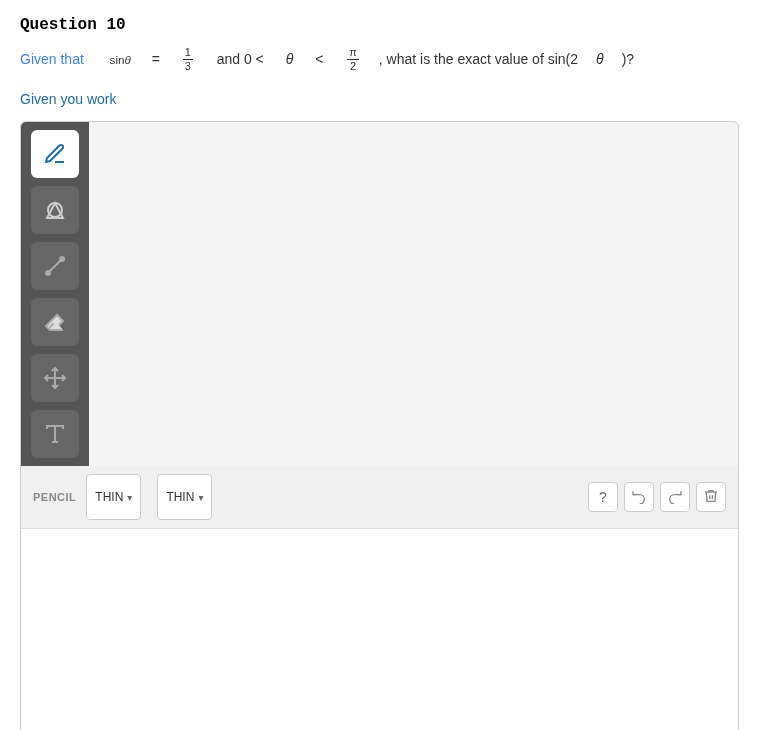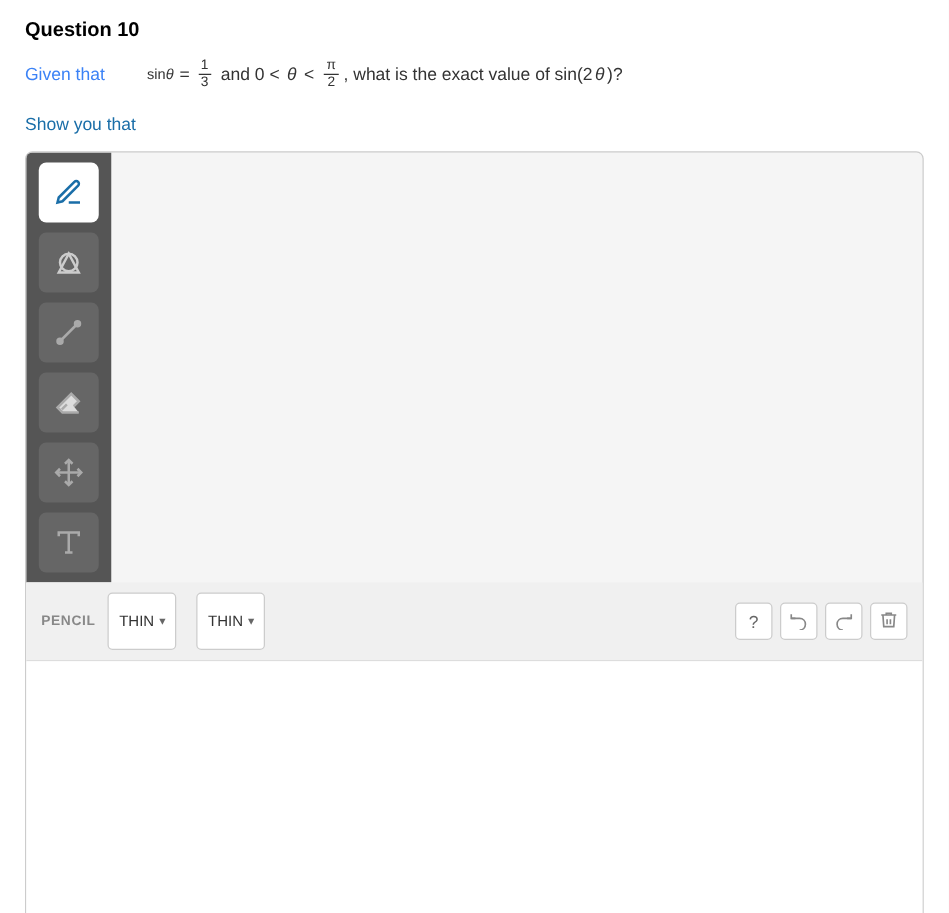--- a/index.html
+++ b/index.html
@@ -10,20 +10,21 @@
       width: 759px;
       min-height: 730px;
       padding: 16px 20px;
     }
 
     .question-title {
       font-weight: bold;
       font-size: 16px;
       margin-bottom: 12px;
       color: #000;
+      font-family: Liberation Mono, monospace;
     }
 
     .question-text {
       font-size: 14px;
       margin-bottom: 18px;
       line-height: 1.8;
     }
 
     .question-text .given-that {
       color: #3b82f6;
@@ -191,22 +192,21 @@
     }
 
     .math-frac .denominator {
       padding: 0 2px;
       font-size: 11px;
     }
 
     .math-expr {
       display: inline-flex;
       align-items: center;
-      gap: 2px;
-      margin-left: 24px;
+      gap: 18px;
     }
   </style>
 </head>
 <body>
 
 <div class="question-title">Question 10</div>
 
 <div class="question-text">
   <span class="given-that">Given that</span>
   
@@ -214,21 +214,21 @@
     &nbsp;<sup>sin<em>θ</em></sup> = <span class="math-frac">
         <span class="numerator">1</span>
         <span class="denominator">3</span>
       </span>&nbsp;and&nbsp;0&nbsp;&lt;&nbsp;<em>θ</em>&nbsp;&lt;&nbsp;<span class="math-frac">
         <span class="numerator">π</span>
         <span class="denominator">2</span>
       </span>,&nbsp;what is the exact value of sin(2<em>θ</em>)?
   </span>
 </div>
 
-<a class="show-work-link" href="#">Show you that</a>
+<a class="show-work-link" href="#">Given you work</a>
 
 <div class="drawing-container">
 
   <div class="tool-sidebar">
 
     <button class="tool-btn active" title="Pencil">
       <svg viewBox="0 0 24 24" fill="none" stroke="currentColor" stroke-width="2">
         <path d="M12 20h9M16.5 3.5a2.121 2.121 0 013 3L7 19l-4 1 1-4L16.5 3.5z" stroke="#1a6ea8" fill="none"></path>
       </svg>
     </button>

